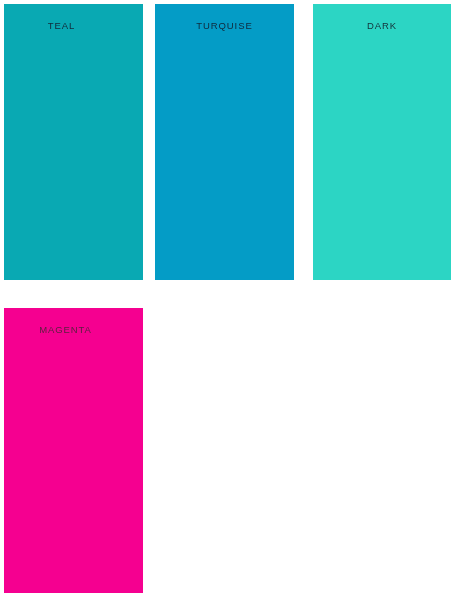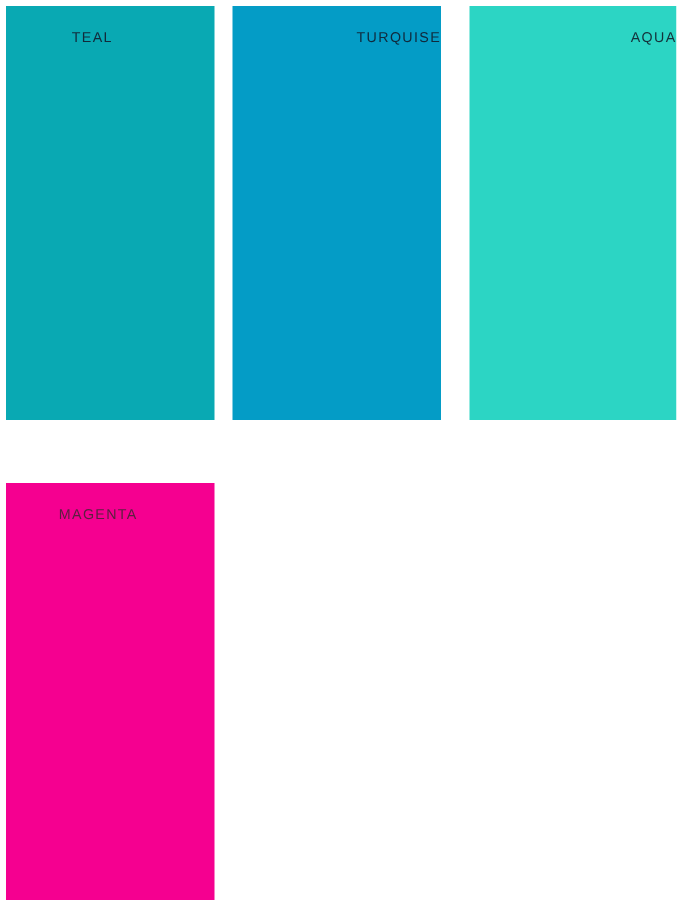--- a/index.html
+++ b/index.html
@@ -24,41 +24,41 @@
 
   .row {
     position: absolute;
     left: 0;
     width: 451px;
     display: flex;
     justify-content: space-between;
   }
 
   .row-top { top: 4px; height: 276px; }
-  .row-bottom { top: 322px; height: 229px; }
+  .row-bottom { top: 308px; height: 229px; }
 
   .swatch {
     position: relative;
     box-sizing: border-box;
     overflow: hidden;
   }
 
   .row-top .swatch { height: 276px; }
   .row-bottom .swatch { height: 285px; }
 
   
   .col-1 { width: 139px; margin-left: 4px; }
   .col-2 { width: 139px; margin-left: 12px; }
   .col-3 { width: 138px; margin-left: 19px; margin-right: 0px; }
 
   .swatch-label {
     position: absolute;
     top: 16px;
     width: 100%;
-    text-align: right;
+    text-align: center;
     font-size: 9.5px;
     letter-spacing: 0.9px;
     line-height: 12px;
     white-space: nowrap;
     user-select: none;
   }
 
   
   .label-offset-left { text-align: center; transform: translateX(-12px); }
   .label-offset-slight { text-align: center; transform: translateX(-8px); }
@@ -72,21 +72,21 @@
 
     <div class="swatch col-1" style="background: rgb(9, 169, 179);">
       <div class="swatch-label label-offset-left" style="color: rgb(18, 42, 58);">TEAL</div>
     </div>
 
     <div class="swatch col-2" style="background: rgb(4, 156, 198);">
       <div class="swatch-label" style="color: rgb(16, 41, 60);">TURQUISE</div>
     </div>
 
     <div class="swatch col-3" style="background: rgb(44, 213, 196);">
-      <div class="swatch-label" style="color: rgb(20, 50, 58);">AQUA</div>
+      <div class="swatch-label" style="color: rgb(20, 50, 58);">DARK</div>
     </div>
 
   </div>
 
   <div class="row row-bottom">
 
     <div class="swatch col-1" style="background: rgb(245, 0, 144);">
       <div class="swatch-label label-offset-slight" style="color: rgb(92, 32, 64);">MAGENTA</div>
     </div>
 

